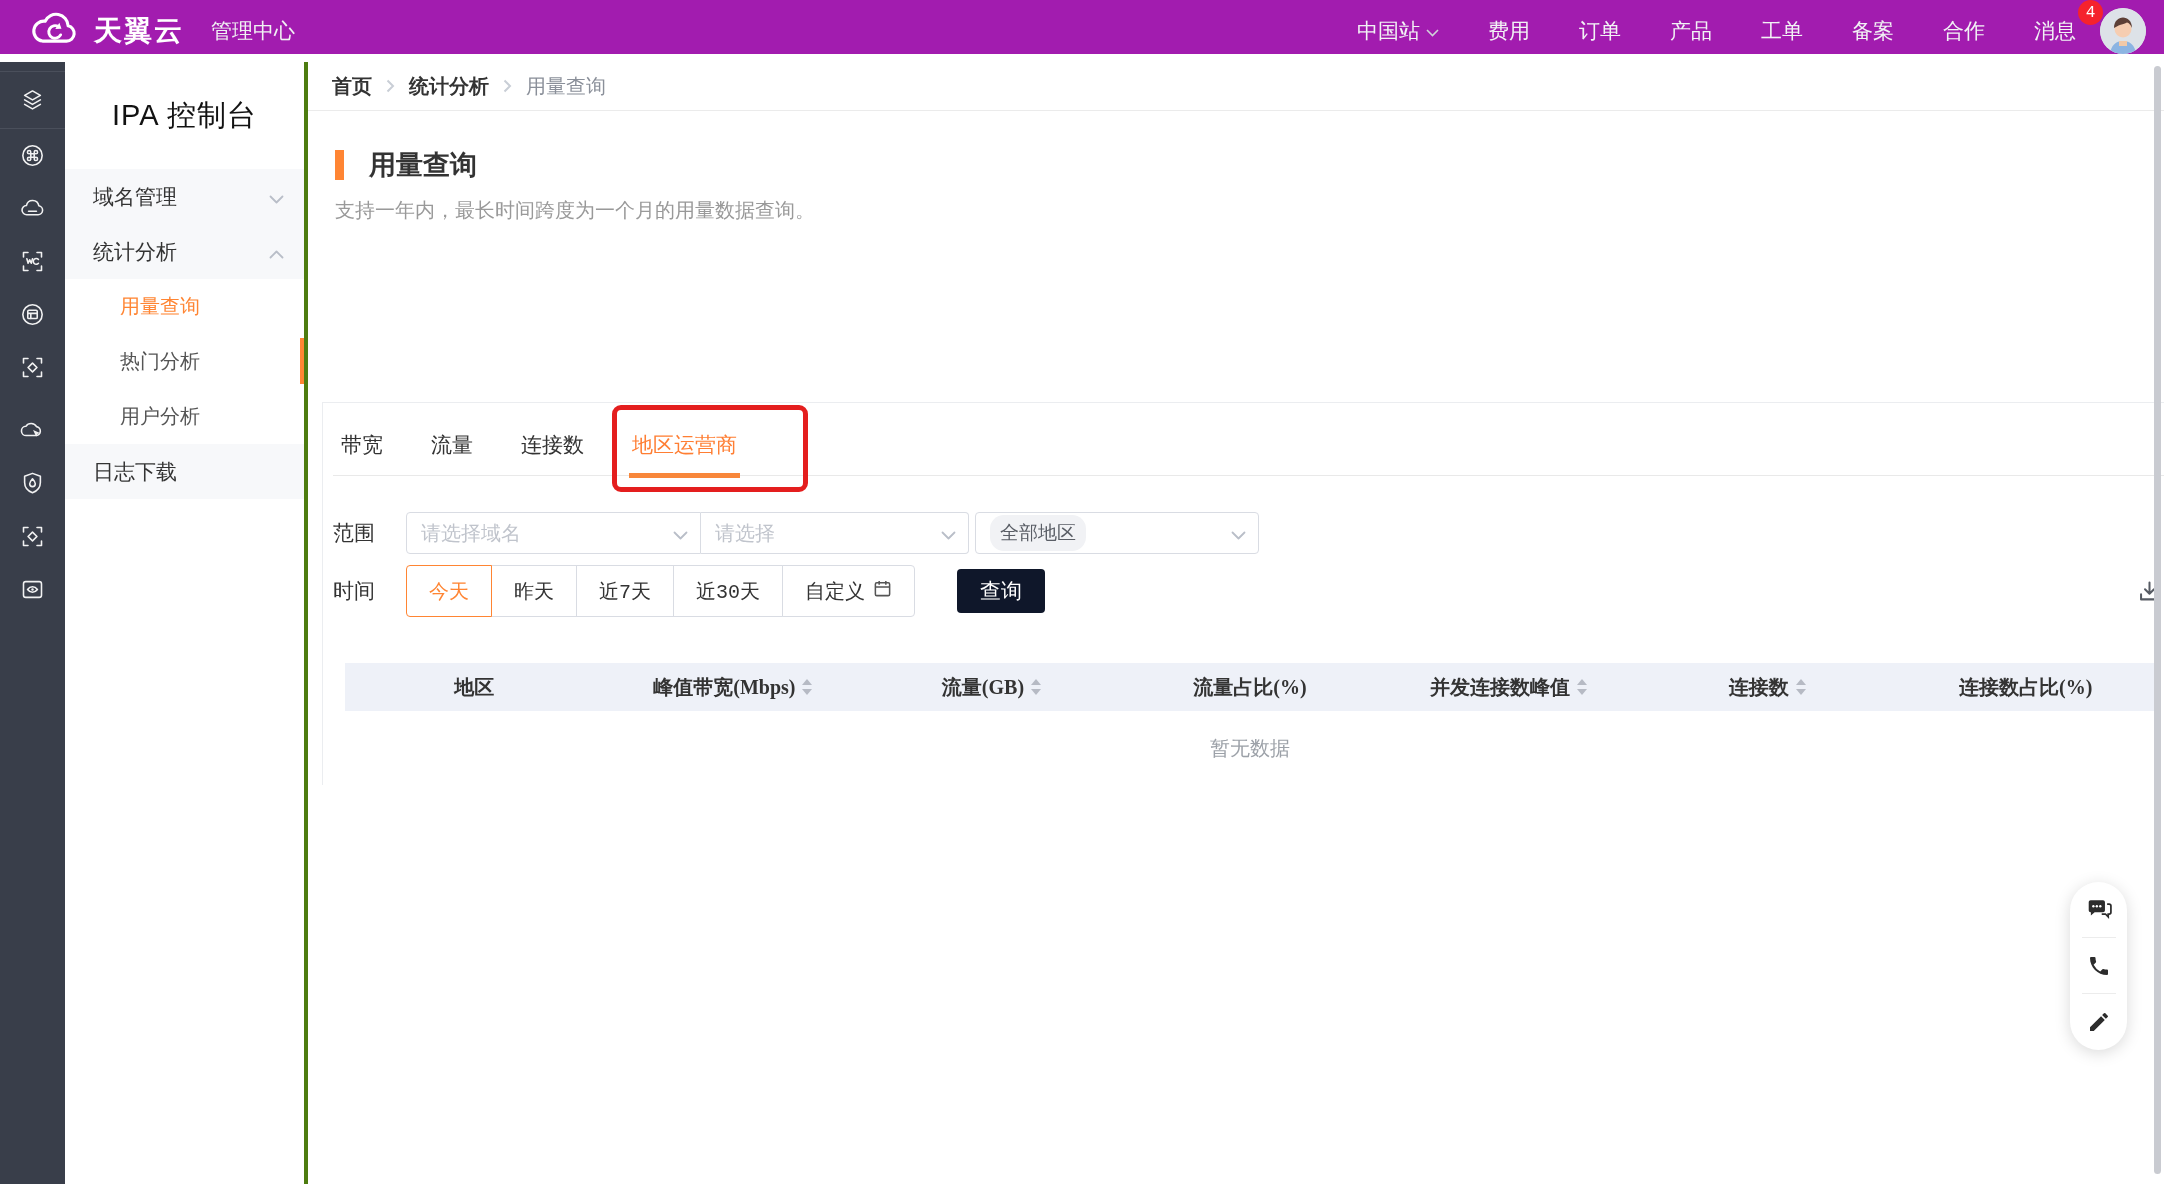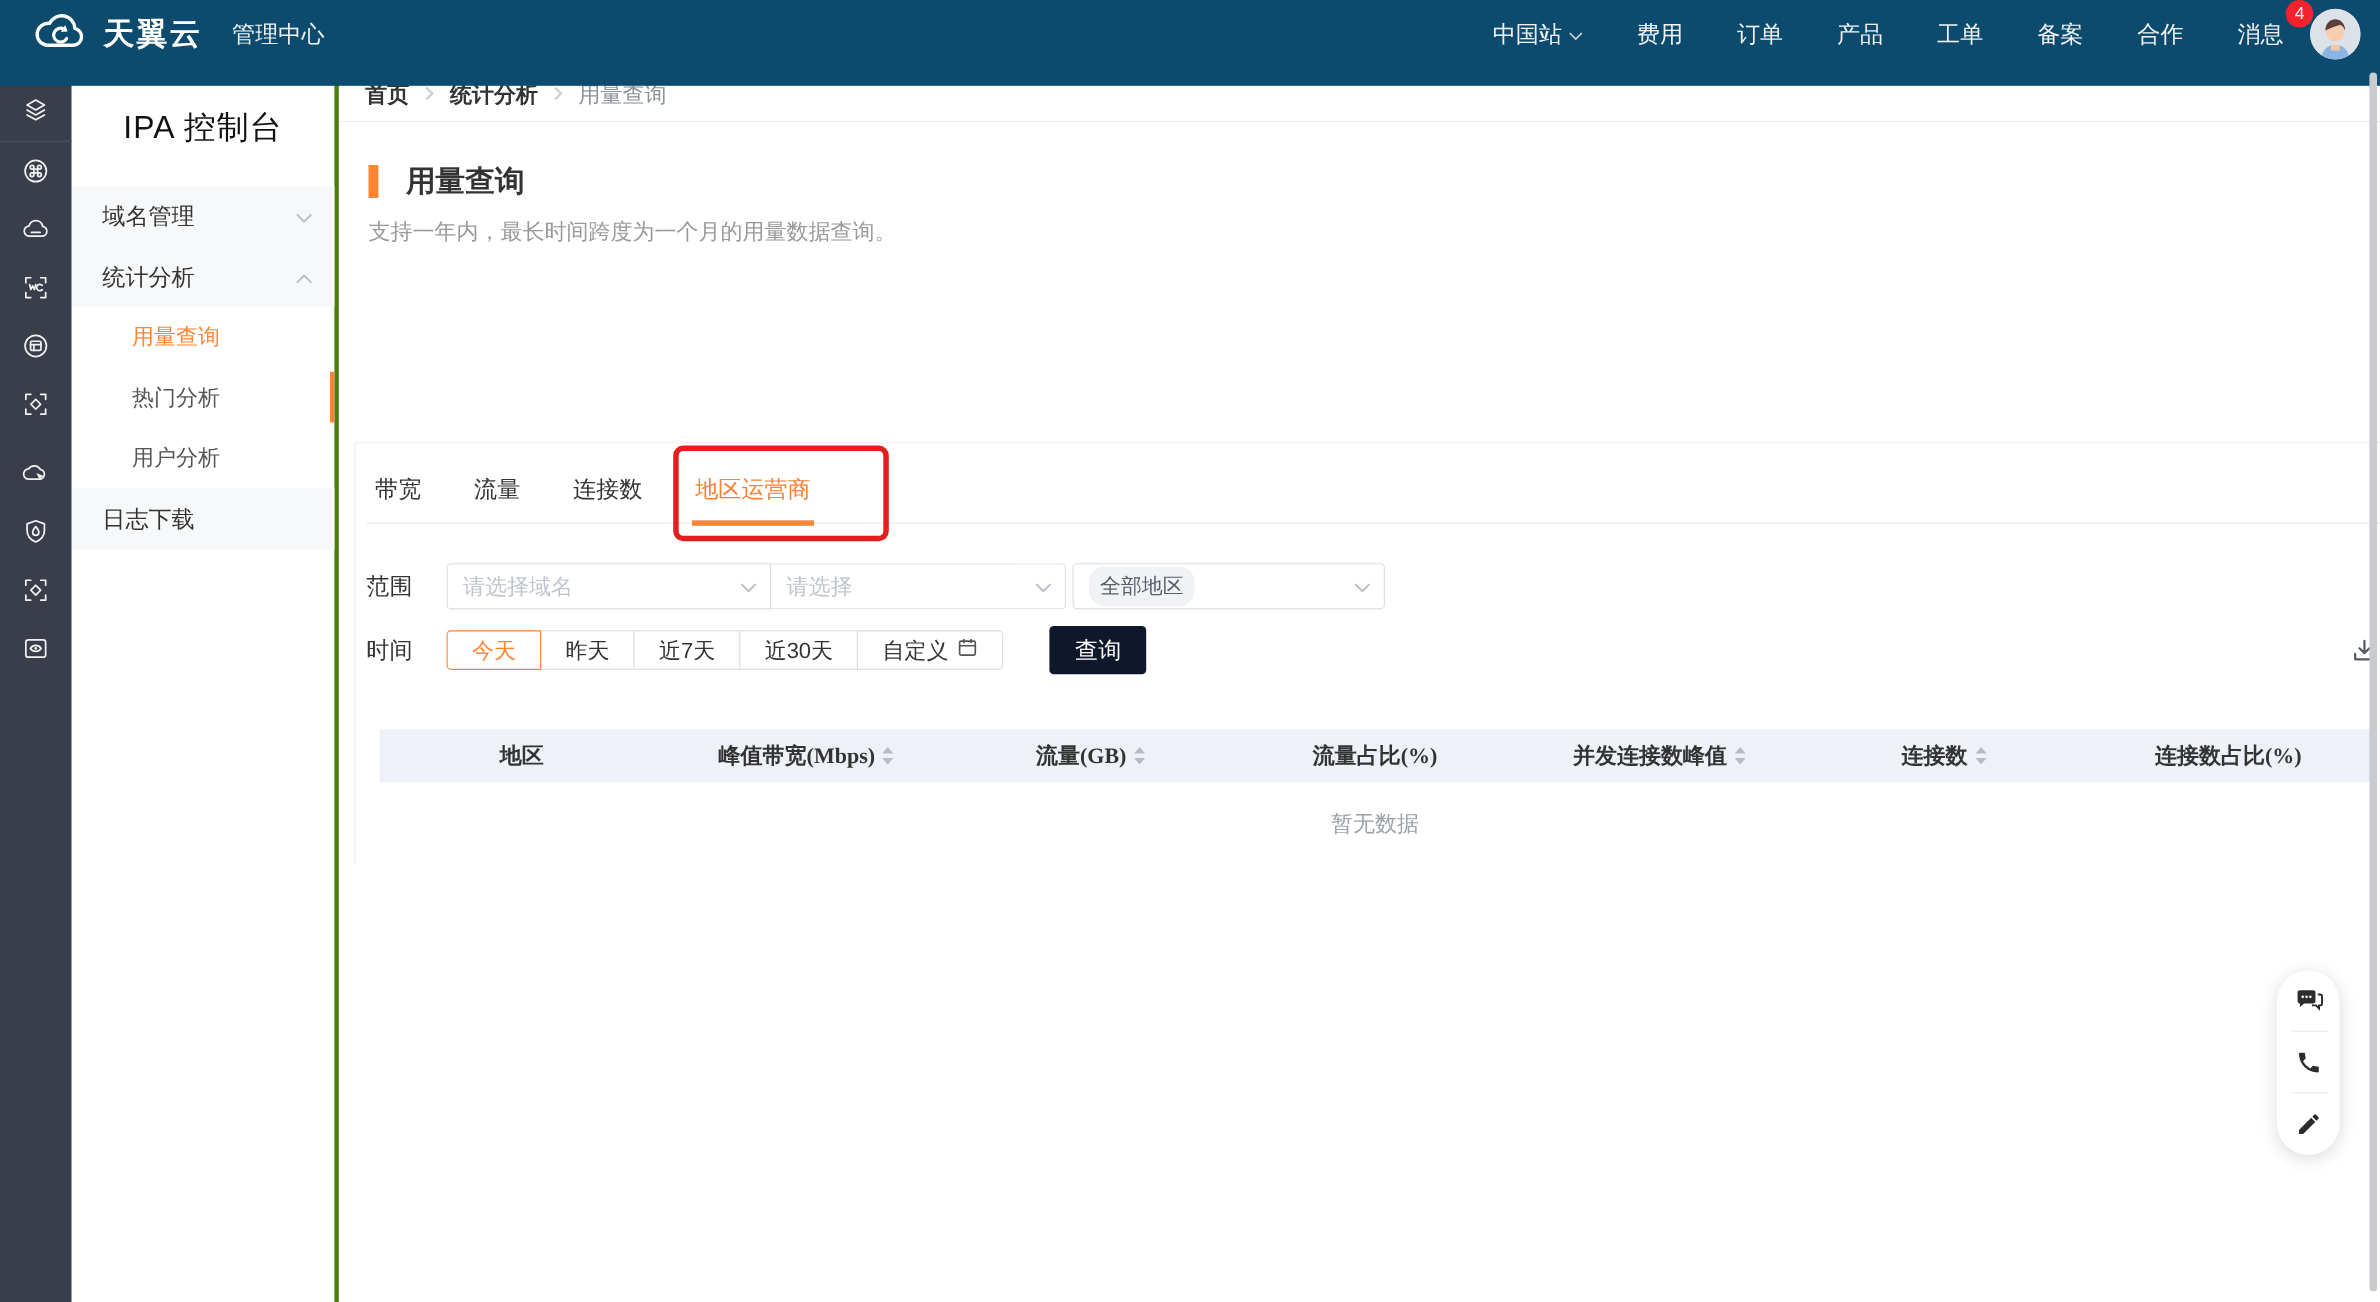--- a/index.html
+++ b/index.html
@@ -1,20 +1,20 @@
 <!DOCTYPE html>
 <html><head>
 <meta charset="utf-8">
 <style>
   html,body{margin:0;padding:0;background:#fff;}
   body{font-family:"Liberation Sans","DejaVu Sans",sans-serif;}
   .stage{position:relative;width:2164px;height:1184px;overflow:hidden;background:#fff;}
 
   
-  .topbar{position:absolute;left:0;top:0;width:100%;height:78px;background:#0c4a6e;z-index:20;}
+  .topbar{position:absolute;left:0;top:0;width:100%;height:54px;background:#a21caf;z-index:20;font-family:Liberation Mono, monospace;}
   .brand{position:absolute;left:26px;top:0;height:62px;display:flex;align-items:center;gap:10px;}
   .brand-text{color:#fff;font-size:28px;font-weight:bold;letter-spacing:2px;}
   .console-label{position:absolute;left:211px;top:0;height:62px;display:flex;align-items:center;color:#f0f1f3;font-size:21px;}
   .search-box{position:absolute;left:961px;top:11px;width:312px;height:40px;border:1px solid #767b86;border-radius:3px;display:flex;align-items:center;box-sizing:border-box;padding:0 12px 0 14px;}
   .search-box input{flex:1;background:transparent;border:none;outline:none;color:#e8eaee;font-size:20px;font-family:inherit;}
   .search-box input::placeholder{color:#9aa0ab;}
   .top-right{position:absolute;right:88px;top:0;height:62px;display:flex;align-items:center;gap:49px;color:#f2f3f5;font-size:21px;}
   .top-item{display:flex;align-items:center;gap:6px;cursor:pointer;white-space:nowrap;}
   .msg-wrap{position:relative;}
   .badge{position:absolute;top:-17px;right:-27px;min-width:25px;height:25px;border-radius:13px;background:#F5222D;color:#fff;font-size:16px;display:flex;align-items:center;justify-content:center;padding:0 4px;box-sizing:border-box;}
@@ -65,21 +65,21 @@
   .select{height:42px;border:1px solid #d9dce3;display:flex;align-items:center;box-sizing:border-box;padding:0 12px 0 14px;font-size:20px;background:#fff;cursor:pointer;}
   .select .ph{color:#c0c4cc;}
   .sel-1{width:295px;border-radius:4px 0 0 4px;}
   .sel-2{width:268px;border-left:none;border-radius:0 4px 4px 0;justify-content:flex-end;}
   .sel-3{width:284px;border-radius:4px;margin-left:6px;}
   .caret{margin-left:auto;}
   .caret svg,.chev svg{stroke:#b9bec8;fill:none;stroke-width:1.8;stroke-linecap:round;stroke-linejoin:round;}
   .chip{background:#f1f2f5;border-radius:14px;padding:5px 10px;color:#5a5e66;font-size:19px;}
 
   .time-group{display:flex;}
-  .time-btn{height:36px;padding:0 22px;display:flex;align-items:center;justify-content:center;border:1px solid #d9dce3;margin-left:-1px;color:#333;font-size:20px;background:#fff;cursor:pointer;box-sizing:border-box;gap:8px;}
+  .time-btn{height:52px;padding:0 22px;display:flex;align-items:center;justify-content:center;border:1px solid #d9dce3;margin-left:-1px;color:#333;font-size:20px;background:#fff;cursor:pointer;box-sizing:border-box;gap:8px;font-family:Liberation Mono, monospace;}
   .time-btn:first-child{border-radius:4px 0 0 4px;margin-left:0;}
   .time-btn:last-child{border-radius:0 4px 4px 0;}
   .time-btn.active{border-color:#FF8533;color:#FF8533;z-index:2;position:relative;}
   .cal-icon svg{stroke:#555;fill:none;stroke-width:1.6;}
   .query-btn{margin-left:42px;width:88px;height:44px;background:#0f172a;color:#fff;border:none;border-radius:4px;font-size:21px;font-family:inherit;cursor:pointer;display:flex;align-items:center;justify-content:center;}
   .download-btn{margin-left:auto;margin-right:4px;cursor:pointer;display:flex;align-items:center;}
   .download-btn svg{stroke:#565b63;fill:none;stroke-width:1.8;stroke-linecap:round;stroke-linejoin:round;}
 
   .table{margin-top:50px;margin-left:12px;margin-right:12px;}
   .thead{display:flex;height:48px;background:#EEF1F8;align-items:center;}

